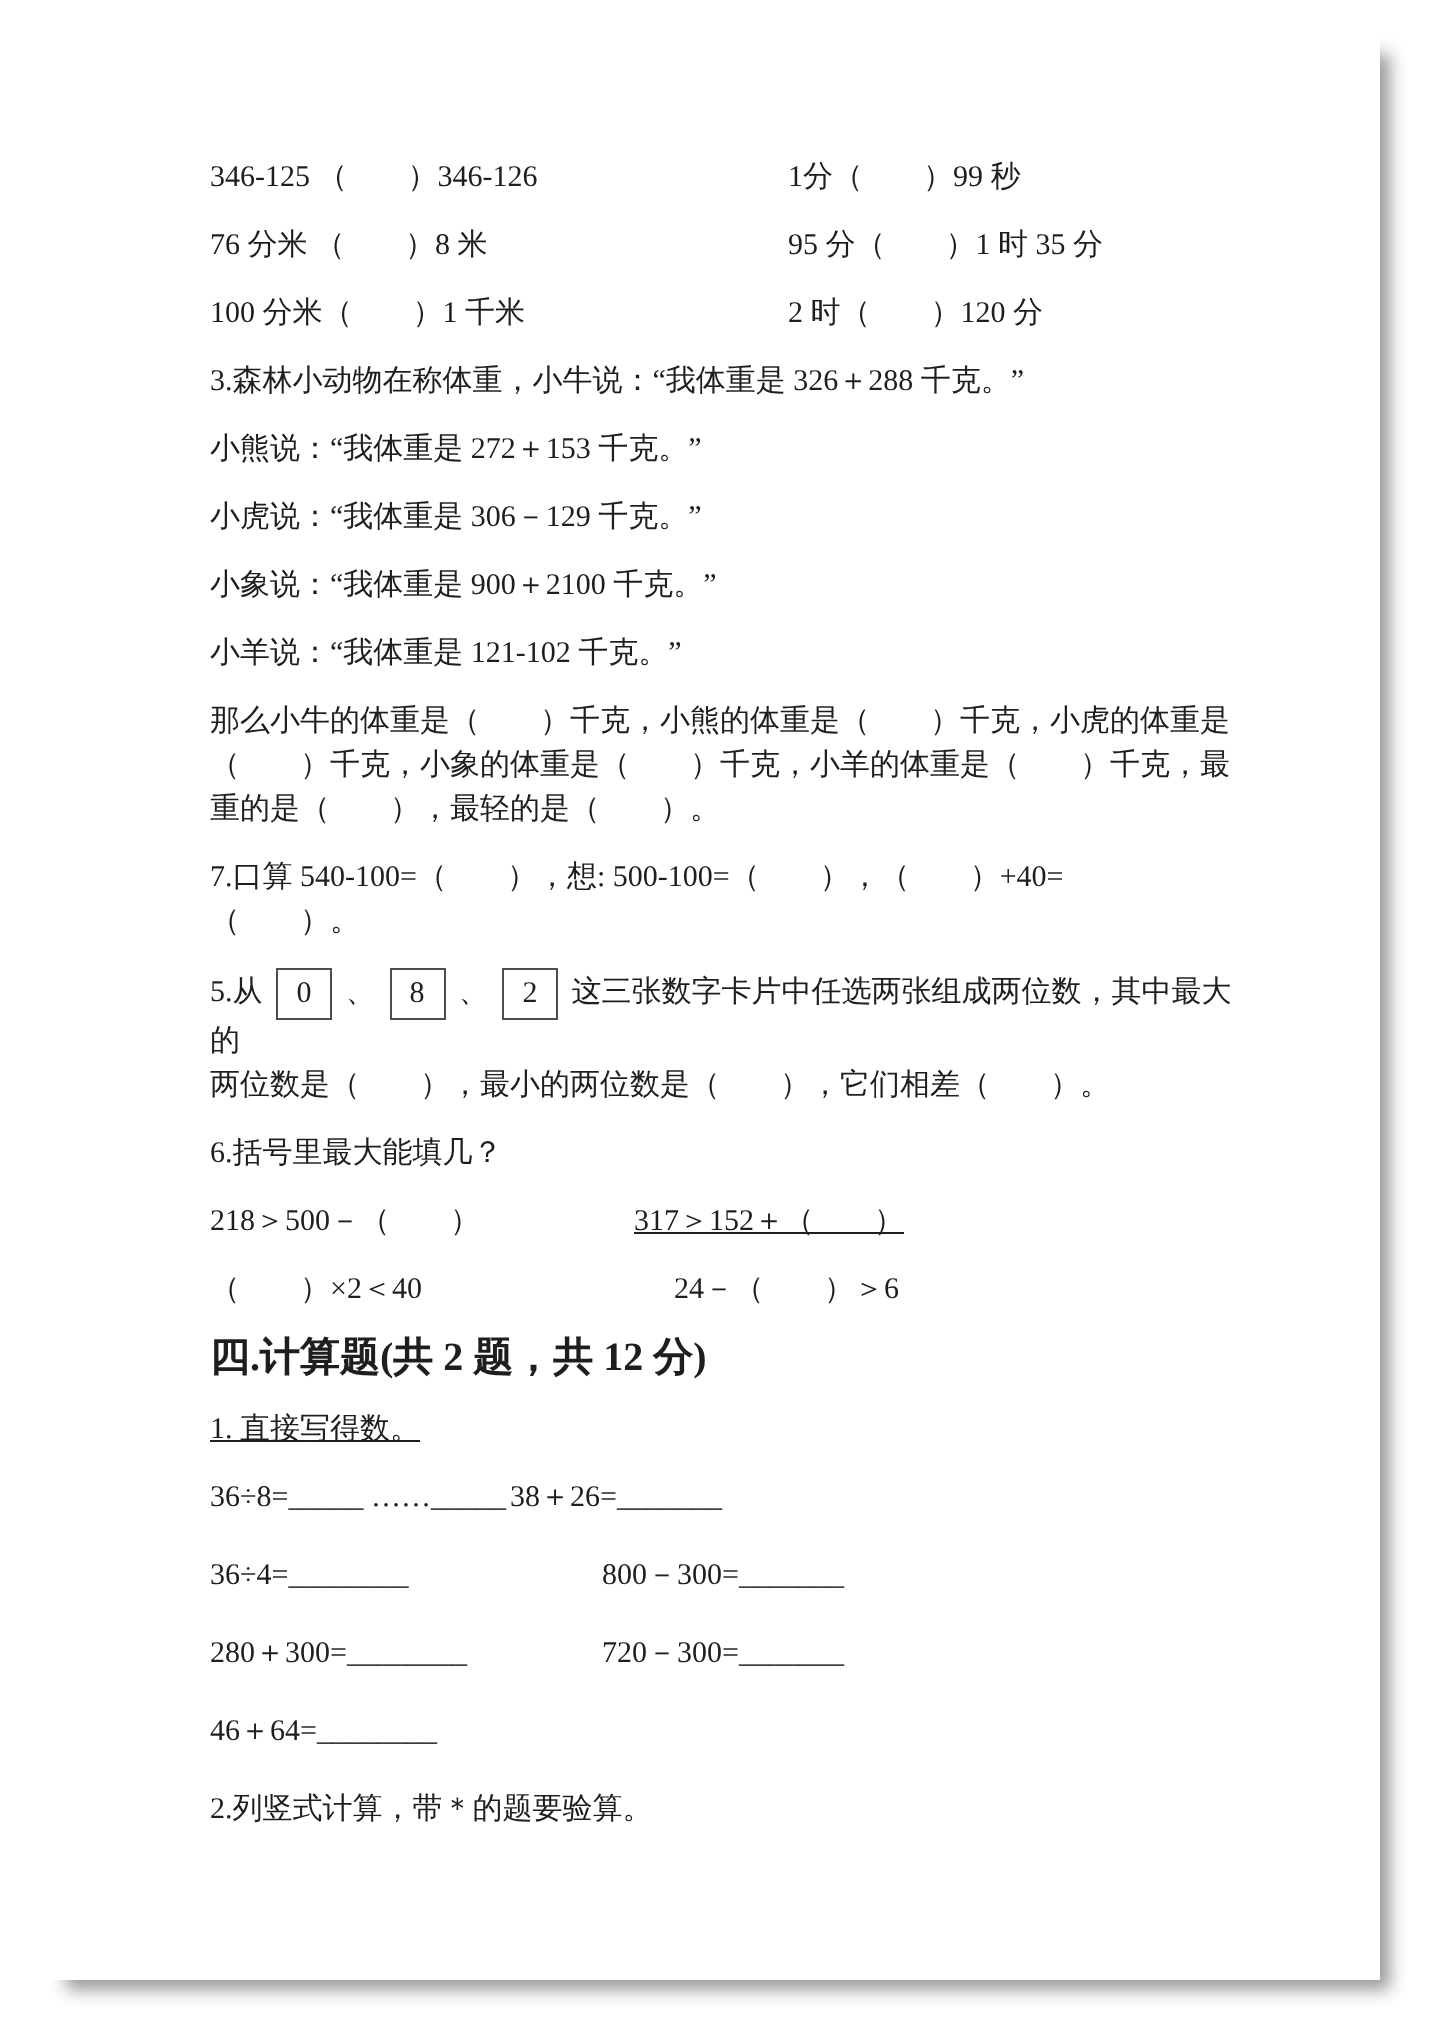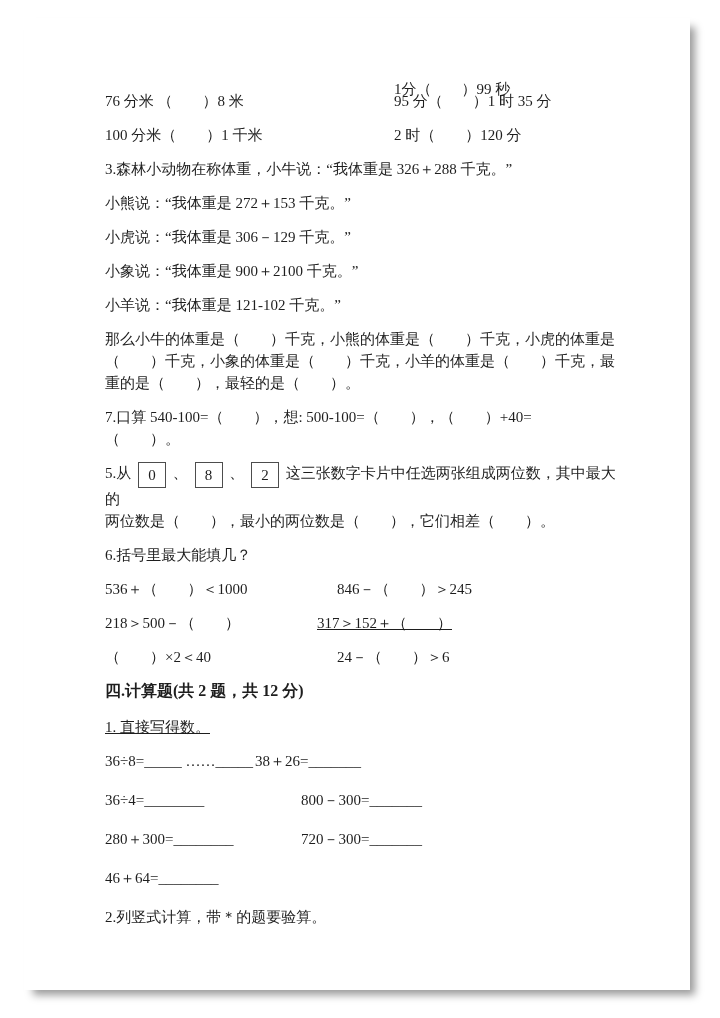--- a/index.html
+++ b/index.html
@@ -28,21 +28,21 @@
 
   .row { position:relative; }
   .row .c1 { display:inline-block; white-space:nowrap; }
   .row .c2 { position:absolute; top:0; white-space:nowrap; }
 
   .cmp .c2   { left:244px;margin-left:45px; }
   .q6row .c2 { left:232px; }
   .q6row.mid .c2 { left:212px;text-decoration:underline; }
 
   .calc .para { margin-bottom:17px; }
-  .calc .sec-title { font-weight:700; font-size:16px; margin:4px 0 14px 0; }
+  .calc .sec-title { font-weight:700; font-size:20px; margin:4px 0 14px 0; }
   .calc .q1t { margin-bottom:12px;text-decoration:underline; }
   .calc .c2a { left:150px; }
   .calc .c2b { left:196px; }
 
   .card {
     display:inline-flex;
     width:28px; height:26px;
     border:1px solid var(--card_border, #4d4d4d);
     align-items:center; justify-content:center;
     vertical-align:middle;
@@ -51,20 +51,21 @@
     background:var(--paper, #ffffff);
   }
 </style>
 </head>
 <body style="--paper: #ffffff; --ink: #1e1e1e; --card_border: #4d4d4d; --shadow: #9b9b9b;">
 
 <div class="sheet">
   <div class="content">
 
     <p class="para row cmp">
+      <span class="c1">346-125 （　　）346-126</span>
       <span class="c2">1分（　　）99 秒</span>
     </p>
     <p class="para row cmp">
       <span class="c1">76 分米 （　　）8 米</span>
       <span class="c2">95 分（　　）1 时 35 分</span>
     </p>
     <p class="para row cmp">
       <span class="c1">100 分米（　　）1 千米</span>
       <span class="c2">2 时（　　）120 分</span>
     </p>
@@ -93,24 +94,20 @@
         <span>、</span>
         <span class="card">8</span>
         <span>、</span>
         <span class="card">2</span>
         <span>这三张数字卡片中任选两张组成两位数，其中最大的</span>
       </span>
       <span class="ln">两位数是（　　），最小的两位数是（　　），它们相差（　　）。</span>
     </p>
 
     <p class="para">6.括号里最大能填几？</p>
-    <p class="para row q6row">
-      <span class="c1">536＋（　　）＜1000</span>
-      <span class="c2">846－（　　）＞245</span>
-    </p>
     <p class="para row q6row mid">
       <span class="c1">218＞500－（　　）</span>
       <span class="c2">317＞152＋（　　）</span>
     </p>
     <p class="para row q6row">
       <span class="c1">（　　）×2＜40</span>
       <span class="c2">24－（　　）＞6</span>
     </p>
 
     <div class="calc">

